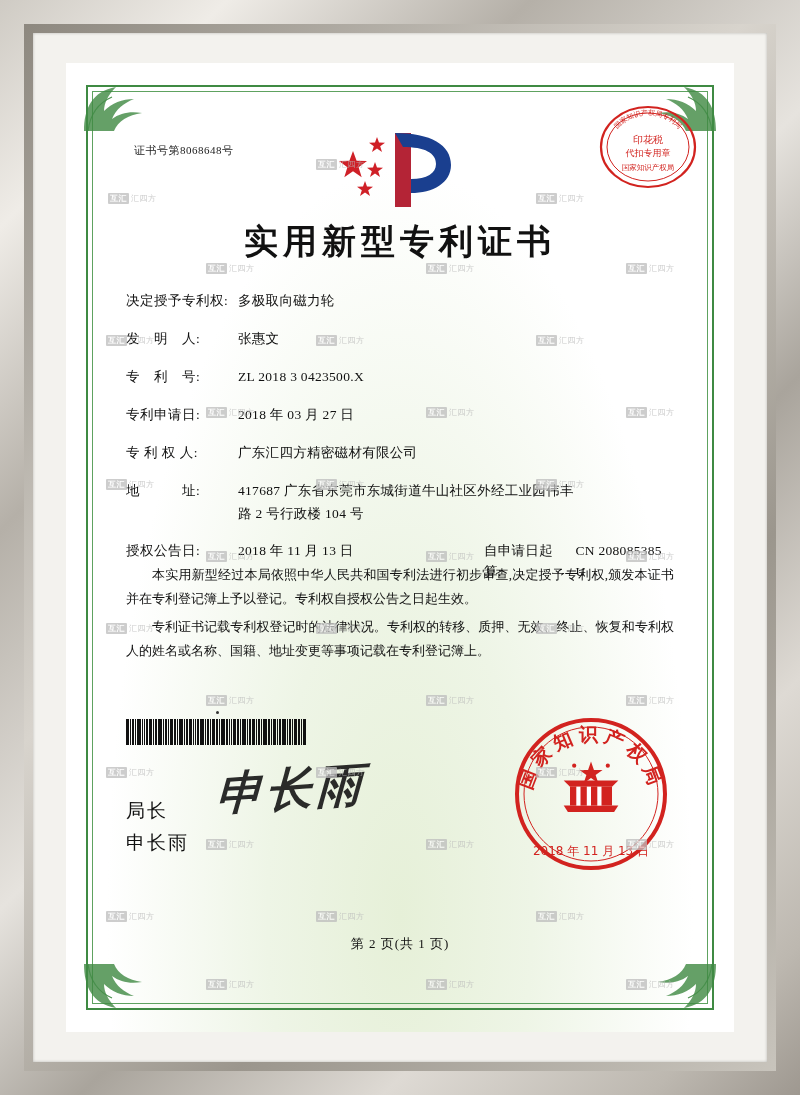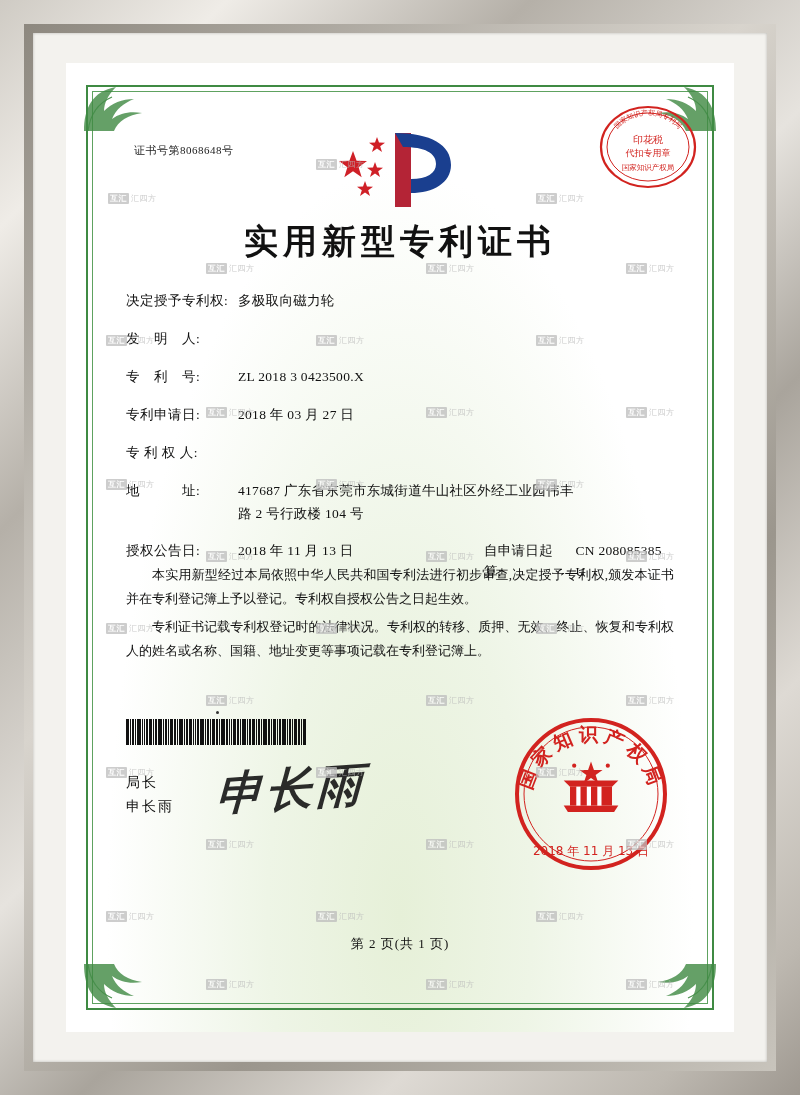--- a/index.html
+++ b/index.html
@@ -185,22 +185,22 @@
     position: absolute;
     left: 104px; top: 596px;
     width: 3px; height: 3px;
     background: #333;
     border-radius: 50%;
   }
 
   
   .sig-block {
     position: absolute;
-    left: 14px; top: 656px;
-    font-size: 14px;
+    left: 14px; top: 680px;
+    font-size: 19px;
     color: #111;
     line-height: 1.7;
     letter-spacing: 2px;
   }
   .handwriting {
     position: absolute;
     left: 104px; top: 644px;
     font-size: 46px;
     color: #1a1a1a;
     font-family: "DejaVu Serif", serif;
@@ -328,34 +328,36 @@
 
       <div class="fields">
 
         <div class="field">
           <div class="lab">决定授予专利权:</div>
           <div class="val">多极取向磁力轮</div>
         </div>
 
         <div class="field">
           <div class="lab">发　明　人:</div>
+          <div class="val">张惠文</div>
         </div>
 
         <div class="field">
           <div class="lab">专　利　号:</div>
           <div class="val">ZL 2018 3 0423500.X</div>
         </div>
 
         <div class="field">
           <div class="lab">专利申请日:</div>
           <div class="val">2018 年 03 月 27 日</div>
         </div>
 
         <div class="field">
           <div class="lab">专 利 权 人:</div>
+          <div class="val">广东汇四方精密磁材有限公司</div>
         </div>
 
         <div class="field">
           <div class="lab">地　　　址:</div>
           <div class="val">
             <span>417687 广东省东莞市东城街道牛山社区外经工业园伟丰</span>
             <span class="line2">路 2 号行政楼 104 号</span>
           </div>
         </div>
 

